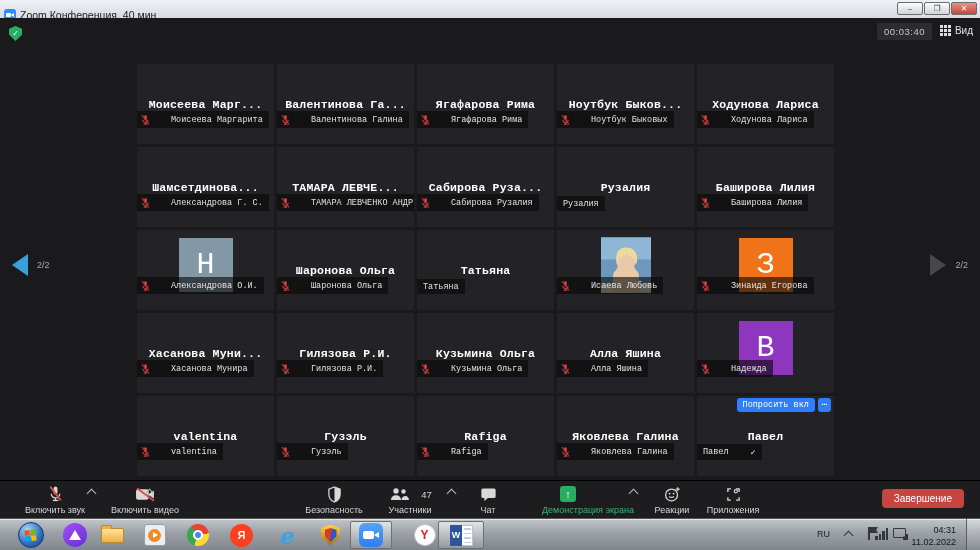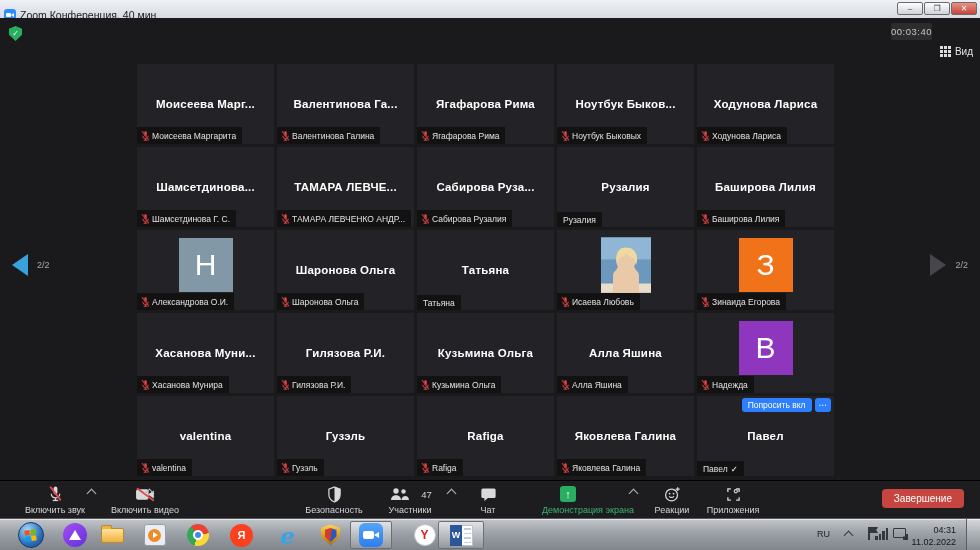--- a/index.html
+++ b/index.html
@@ -19,42 +19,42 @@
     background:linear-gradient(#fdfdfd,#cfd4da);font-size:8px;line-height:11px;
     text-align:center;color:#333;box-sizing:border-box;}
   .win-btn.close{background:linear-gradient(#ea9086,#c3473b);color:#fff;}
 
   
   .app{position:absolute;left:0;top:18px;width:100%;height:500px;background:#1a1a1d;}
   .enc-shield{position:absolute;left:9px;top:8px;width:13px;height:15px;background:#27ae60;
     clip-path:polygon(50% 0,100% 18%,100% 58%,50% 100%,0 58%,0 18%);display:flex;align-items:center;justify-content:center;}
   .enc-shield::after{content:"✓";color:#fff;font-size:8px;line-height:1;}
   .timer{position:absolute;right:48px;top:5px;background:#2c2c2e;color:#c6c6c6;
-    font-size:9.5px;padding:3px 0;border-radius:2px;letter-spacing:.5px;}
-  .view-btn{position:absolute;right:7px;top:7px;display:flex;align-items:center;gap:4px;color:#e3e3e3;font-size:10px;margin-top:21px;}
+    font-size:9.5px;padding:3px 7px;border-radius:2px;letter-spacing:.5px;}
+  .view-btn{position:absolute;right:7px;top:7px;display:flex;align-items:center;gap:4px;color:#e3e3e3;font-size:10px;}
   .grid-ico{display:grid;grid-template-columns:repeat(3,3px);grid-template-rows:repeat(3,3px);gap:1px;}
   .grid-ico i{background:#ddd;}
 
   
   .pager{position:absolute;display:flex;align-items:center;gap:9px;}
   .pager.left{left:12px;top:236px;}
   .pager.right{right:12px;top:236px;}
   .tri-left{width:0;height:0;border-top:11px solid transparent;border-bottom:11px solid transparent;border-right:16px solid #38a2dc;}
   .tri-right{width:0;height:0;border-top:11px solid transparent;border-bottom:11px solid transparent;border-left:16px solid #46464b;}
   .pager-num{color:#a8a8a8;font-size:9px;}
 
   
   .pgrid{position:absolute;left:137px;top:46px;display:grid;
-    grid-template-columns:repeat(5,137px);grid-template-rows:repeat(5,80px);gap:3px;}
+    grid-template-columns:repeat(5,137px);grid-template-rows:repeat(5,80px);gap:3px;font-family:Liberation Mono, monospace;}
   .tile{position:relative;background:#232327;overflow:hidden;}
   .center{position:absolute;inset:0;display:flex;align-items:center;justify-content:center;
     color:#fff;font-weight:700;font-size:11.5px;letter-spacing:.2px;text-align:center;padding:0 4px;}
   .avatar{position:absolute;left:50%;top:44%;transform:translate(-50%,-50%);width:54px;height:54px;
     display:flex;align-items:center;justify-content:center;color:#fff;font-size:30px;}
-  .chip{position:absolute;left:0;bottom:0;display:flex;align-items:center;gap:1px;
+  .chip{position:absolute;left:0;bottom:16px;display:flex;align-items:center;gap:20px;
     background:rgba(8,8,8,.62);color:#e2e2e2;font-size:8.5px;padding:2.5px 6px 2.5px 3px;
     white-space:nowrap;max-width:131px;overflow:hidden;}
   .chip-mic{display:flex;flex:0 0 auto;}
   .chip-badge{color:#fff;margin-left:2px;}
   .tile-actions{position:absolute;top:2px;right:3px;display:flex;gap:3px;}
   .ask-btn{background:#2e7fff;color:#fff;font-size:8.5px;border:none;border-radius:3px;padding:2px 6px;font-family:inherit;}
   .more-btn{background:#2e7fff;color:#fff;font-size:8.5px;border:none;border-radius:3px;padding:2px 4px;font-family:inherit;line-height:1;}
 
   
   .ztoolbar{position:absolute;left:0;top:462px;width:100%;height:38px;background:#1d1d20;border-top:1px solid #000;}
@@ -251,21 +251,21 @@
     <div class="chip">
       <span class="chip-mic">
               <svg width="11" height="12" viewBox="0 0 16 17">
                 <rect x="6.2" y="1.5" width="3.6" height="7.4" rx="1.8" fill="#e04a4a"></rect>
                 <path d="M4 8.2a4 4 0 0 0 8 0" fill="none" stroke="#e04a4a" stroke-width="1.4"></path>
                 <line x1="8" y1="12.4" x2="8" y2="14.4" stroke="#e04a4a" stroke-width="1.4"></line>
                 <line x1="5.4" y1="14.6" x2="10.6" y2="14.6" stroke="#e04a4a" stroke-width="1.4"></line>
                 <line x1="3" y1="1.5" x2="13" y2="14.8" stroke="#c23232" stroke-width="1.8"></line>
               </svg>
             </span>
-      <span class="chip-name">Шамсетдинова Г. С.</span>
+      <span class="chip-name">Александрова Г. С.</span>
     </div>
   </div>
 
   <div class="tile">
     <div class="center">ТАМАРА ЛЕВЧЕ...</div>
     <div class="chip">
       <span class="chip-mic">
               <svg width="11" height="12" viewBox="0 0 16 17">
                 <rect x="6.2" y="1.5" width="3.6" height="7.4" rx="1.8" fill="#e04a4a"></rect>
                 <path d="M4 8.2a4 4 0 0 0 8 0" fill="none" stroke="#e04a4a" stroke-width="1.4"></path>

